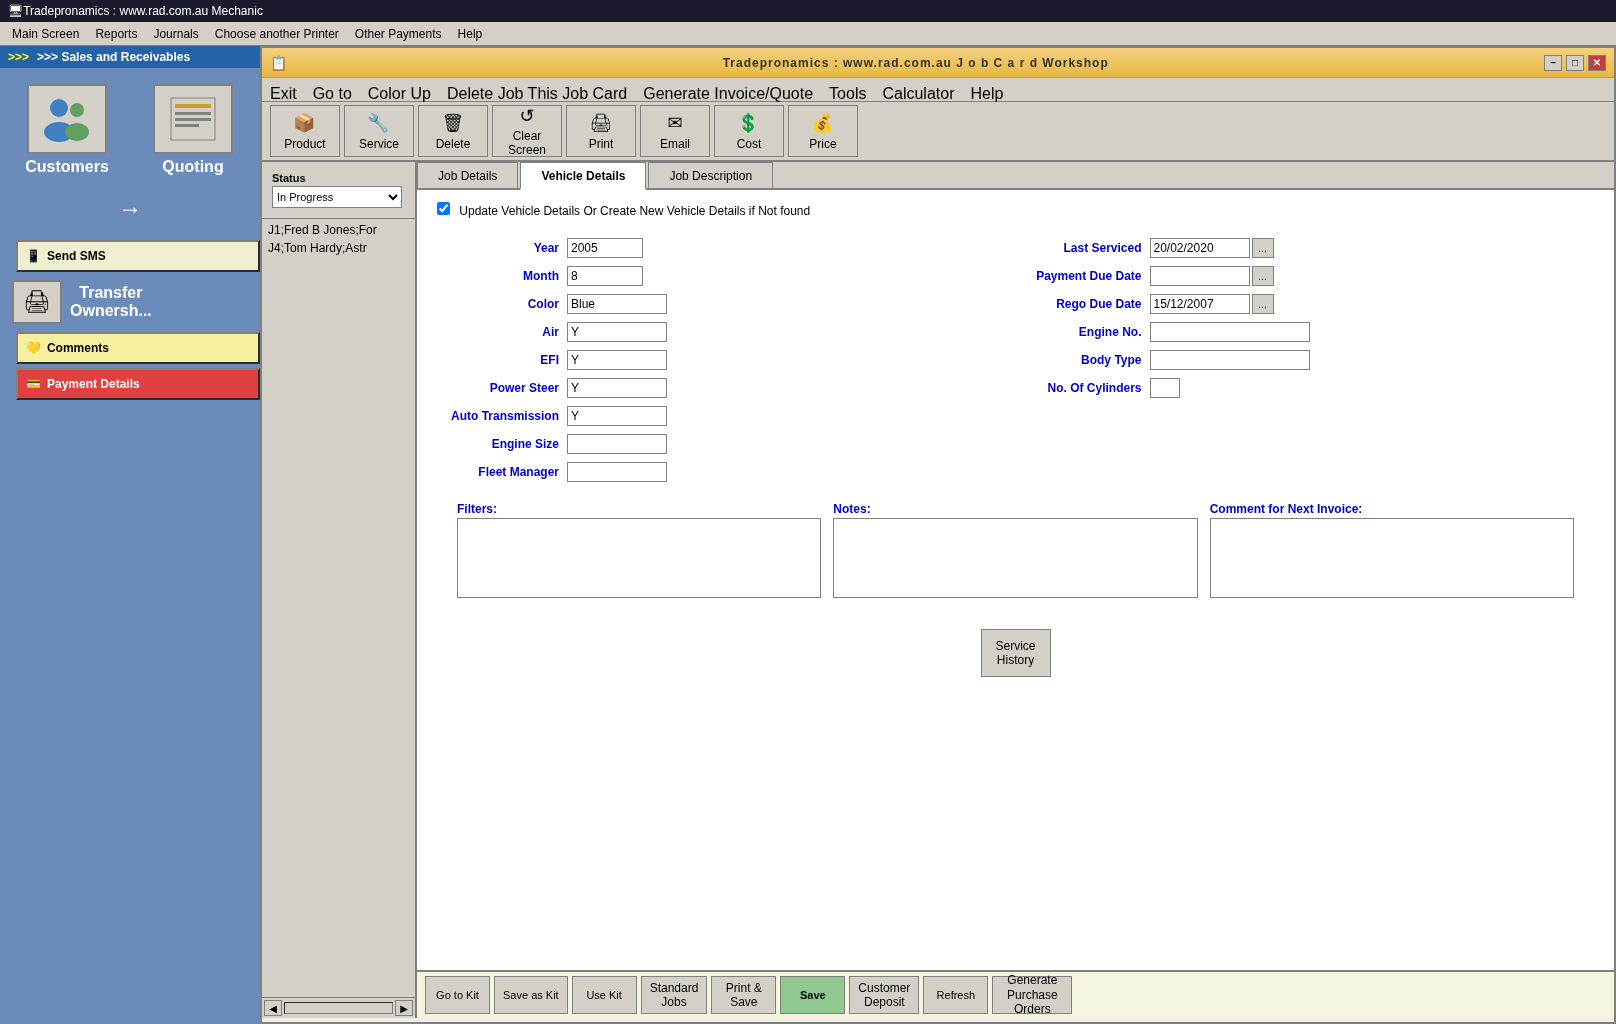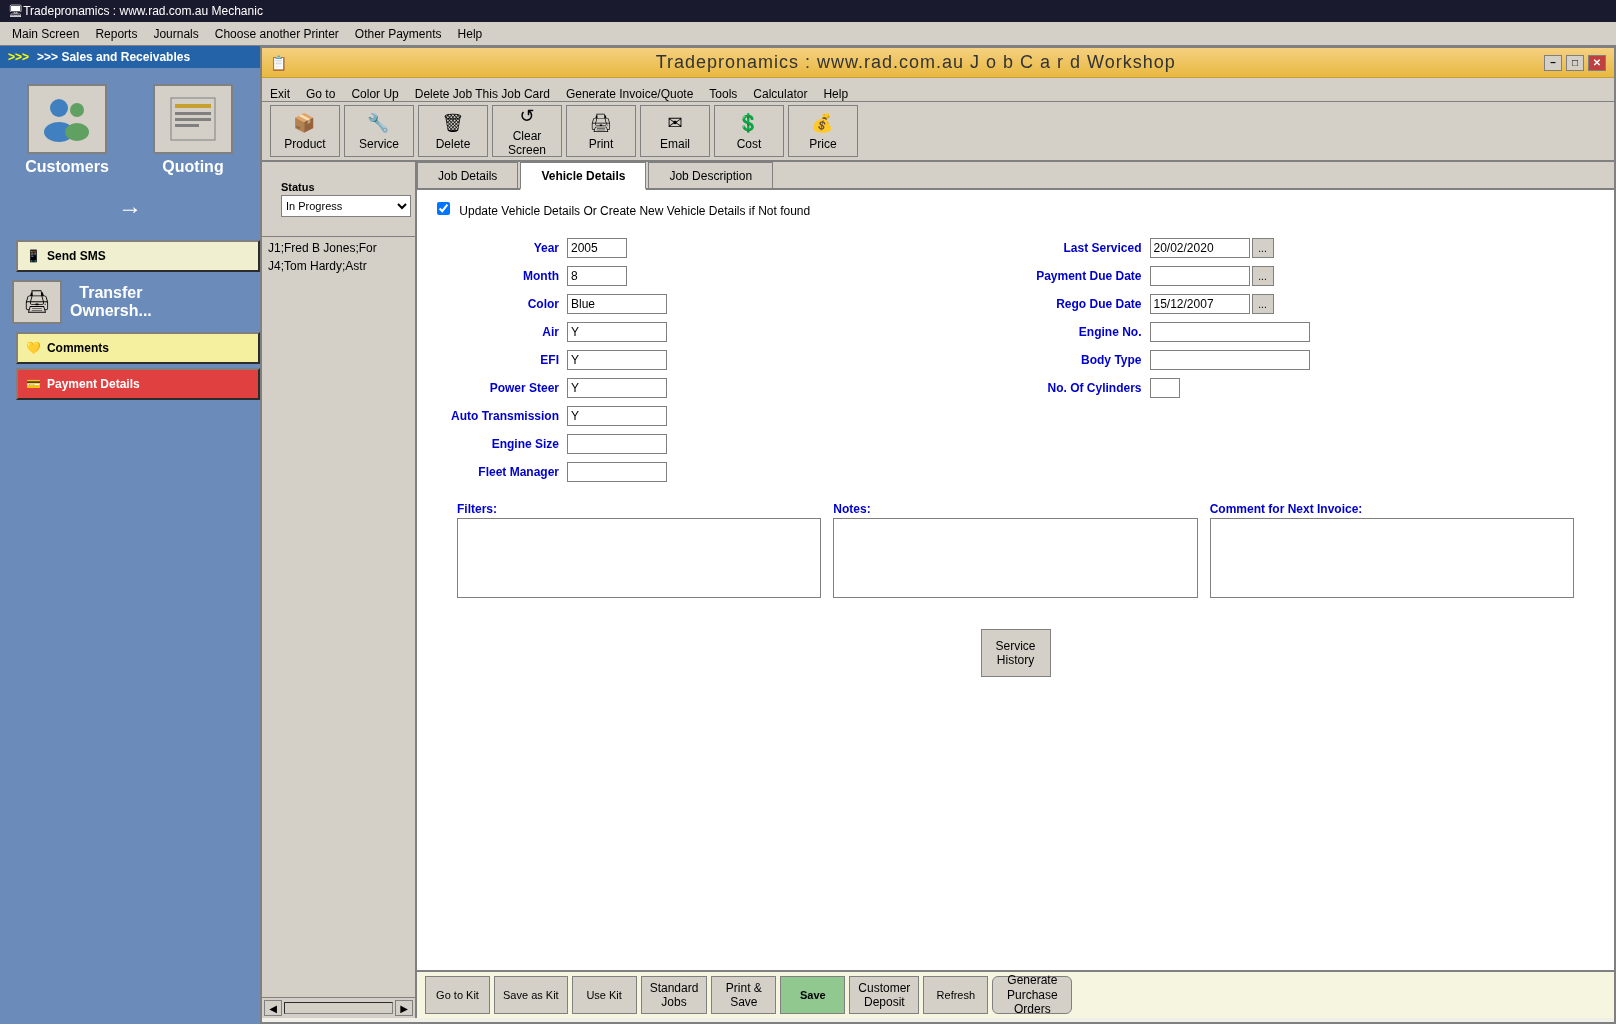--- a/index.html
+++ b/index.html
@@ -57,22 +57,22 @@
     .window-title-bar {
       background: linear-gradient(to bottom, #f5d080, #e8b840);
       height: 30px;
       display: flex;
       align-items: center;
       justify-content: space-between;
       padding: 0 8px;
       border-bottom: 1px solid #c8a030;
     }
     .window-title-bar .title {
-      font-size: 18px;
-      font-weight: normal;
+      font-size: 12px;
+      font-weight: bold;
       color: #333;
       letter-spacing: 1px;
     }
     .window-controls { display: flex; gap: 4px; }
     .win-btn {
       width: 18px; height: 16px;
       border: 1px solid #808080;
       display: flex; align-items: center; justify-content: center;
       cursor: pointer; font-size: 10px; font-weight: bold;
       background: #d4d0c8;
@@ -82,21 +82,21 @@
     
     .app-menu {
       background: #d4d0c8;
       height: 24px;
       display: flex;
       align-items: center;
       padding: 0 8px;
       gap: 16px;
       border-bottom: 1px solid #808080;
     }
-    .app-menu span { cursor: pointer; font-size: 12px; margin-top: 9px; }
+    .app-menu span { cursor: pointer; font-size: 16px; margin-top: 9px; }
 
     
     .toolbar {
       background: #d4d0c8;
       height: 60px;
       display: flex;
       align-items: center;
       padding: 4px 8px;
       gap: 4px;
       border-bottom: 2px solid #808080;
@@ -130,21 +130,21 @@
     .left-panel {
       width: 155px;
       border-right: 2px solid #808080;
       background: #d4d0c8;
       display: flex;
       flex-direction: column;
     }
 
     
     .status-bar {
-      padding: 19px;
+      padding: 10px;
       background: #d4d0c8;
       border-bottom: 1px solid #808080;
     }
     .status-label { font-size: 11px; font-weight: bold; margin-bottom: 2px; }
     .status-select {
       width: 130px;
       height: 22px;
       border: 1px solid #808080;
       background: white;
       font-size: 11px;
@@ -249,21 +249,21 @@
       margin-right: 8px;
       min-width: 110px;
     }
     .field-input {
       border: 1px solid #808080;
       height: 20px;
       padding: 1px 3px;
       font-size: 12px;
       background: white;
     }
-    .field-input.small { width: 60px; }
+    .field-input.small { width: 76px; }
     .field-input.medium { width: 100px; }
     .field-input.large { width: 160px; }
     .field-input.xsmall { width: 30px; }
 
     .browse-btn {
       width: 22px; height: 20px;
       border: 1px solid #808080;
       background: #d4d0c8;
       cursor: pointer;
       display: flex; align-items: center; justify-content: center;
@@ -679,21 +679,21 @@
         <button class="bottom-btn multi-line">
           <span>Print &amp;</span>
           <span>Save</span>
         </button>
         <button class="bottom-btn save">Save</button>
         <button class="bottom-btn multi-line">
           <span>Customer</span>
           <span>Deposit</span>
         </button>
         <button class="bottom-btn">Refresh</button>
-        <button class="bottom-btn multi-line" style="min-width:80px;border-radius:6px;">
+        <button class="bottom-btn multi-line" style="min-width:80px;">
           <span>Generate</span>
           <span>Purchase</span>
           <span>Orders</span>
         </button>
       </div>
     </div>
   </div>
 </div>
 
 </body></html>

